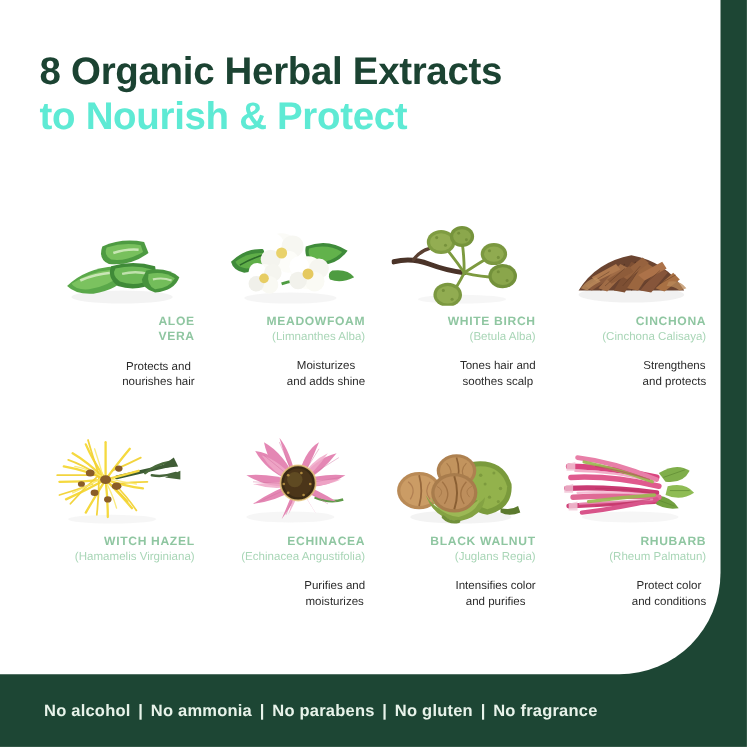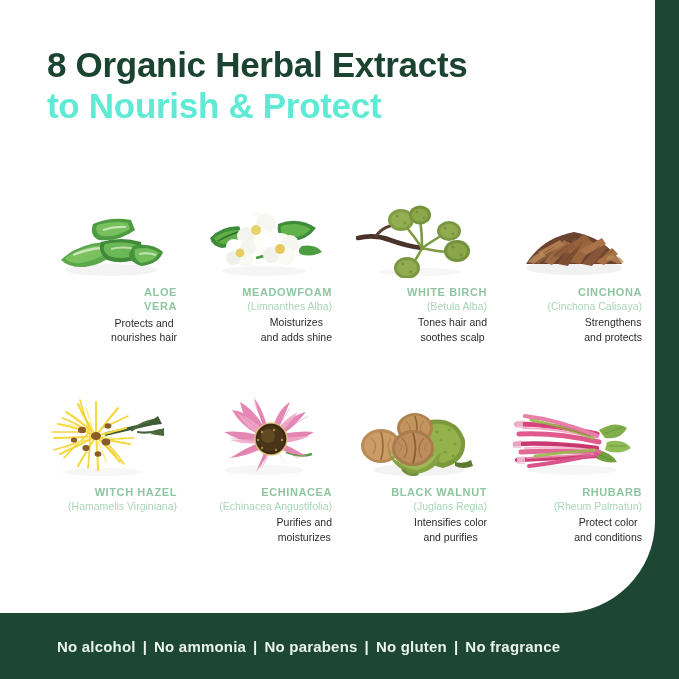--- a/index.html
+++ b/index.html
@@ -14,21 +14,21 @@
     background: #1d4634;
   }
   
   .white-panel {
     position: absolute;
     left: 0; top: 0;
     width: 655px; height: 613px;
     background: #ffffff;
     border-bottom-right-radius: 92px;
   }
-  .header { padding: 44px 0 0 47px; }
+  .header { padding: 44px 0 0 36px; }
   .title-main {
     font-size: 35px;
     font-weight: bold;
     color: #1b4332;
     letter-spacing: -0.3px;
     line-height: 1.18;
     white-space: nowrap;
   }
   .title-sub {
     font-size: 35px;
@@ -67,36 +67,36 @@
     line-height: 1.25;
     text-transform: uppercase;
   }
   .herb-latin {
     font-size: 10.5px;
     color: #a9d6b7;
     text-align: center;
     line-height: 1.3;
   }
   .herb-desc {
-    margin-top: 2px;
+    margin-top: 12px;
     font-size: 10.5px;
     color: #2b2b2b;
     text-align: center;
     line-height: 1.42;
   }
   .herb-desc span { display: block; }
   .banner {
     position: absolute;
     left: 0; bottom: 0;
     width: 679px; height: 66px;
     display: flex;
     align-items: center;
   }
   .banner-inner {
-    padding-left: 57px;
+    padding-left: 40px;
     font-size: 15px;
     font-weight: bold;
     color: #e8f3ea;
     letter-spacing: 0.2px;
     white-space: nowrap;
   }
   .banner-sep { color: #e8f3ea; padding: 0 7px; }
 </style>
 </head>
 <body>

